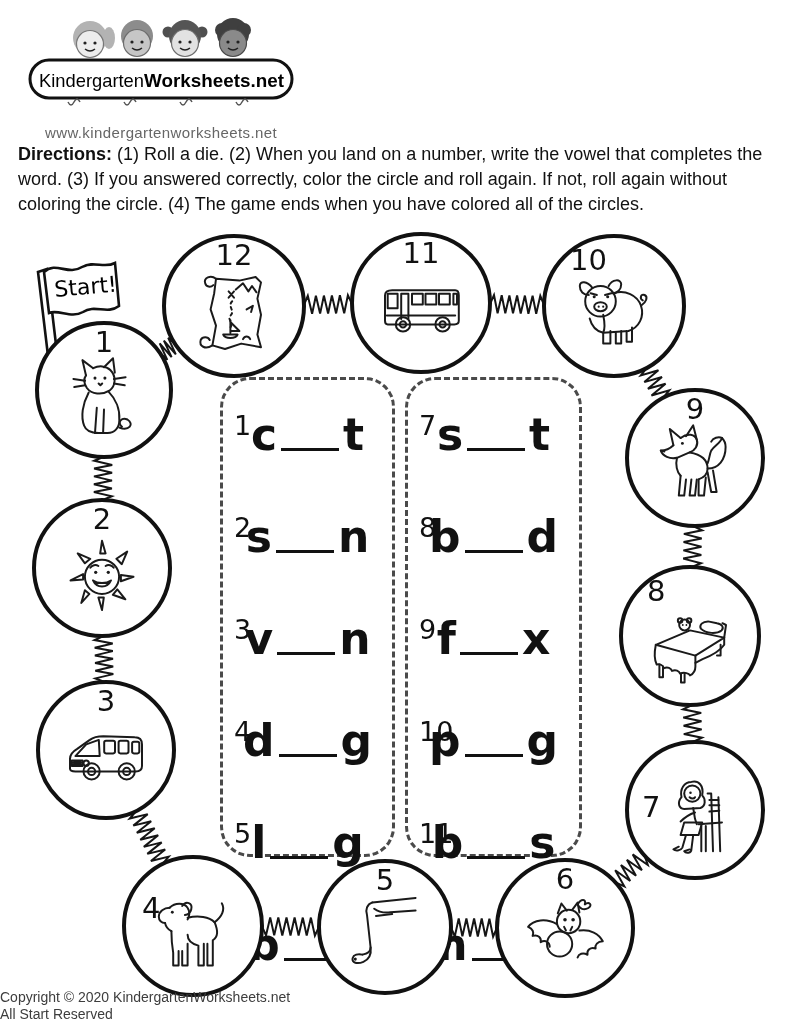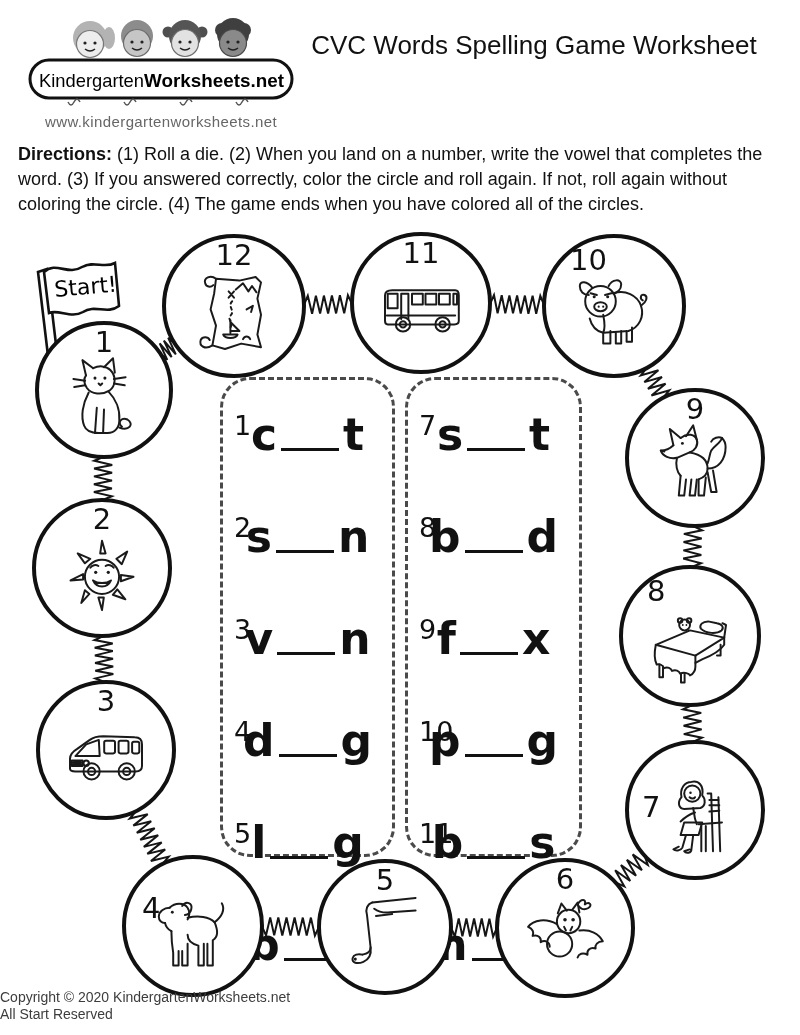--- a/index.html
+++ b/index.html
@@ -1,21 +1,21 @@
 <!DOCTYPE html>
 <html><head>
 <meta charset="utf-8">
 <style>
   html,body{margin:0;padding:0;background:#fff;}
   .page{position:relative;width:800px;height:1035px;background:#fff;color:#111;
         font-family:"Liberation Sans",sans-serif;overflow:hidden;}
   
   .logo{position:absolute;left:24px;top:10px;width:274px;}
   .logo svg text{font-family:"Liberation Sans",sans-serif;}
-  .logo-url{text-align:center;color:#666;font-size:15px;letter-spacing:.4px;margin-top:1px;}
+  .logo-url{text-align:center;color:#666;font-size:15px;letter-spacing:.4px;margin-top:12px;}
   
   .title{position:absolute;left:300px;top:30px;width:468px;text-align:center;
          font-size:26px;white-space:nowrap;}
   .name-row{position:absolute;left:385px;top:86px;width:338px;display:flex;
             align-items:flex-end;font-size:26px;}
   .name-line{flex:1;border-bottom:3px solid #111;height:24px;margin-left:2px;}
   .directions{position:absolute;left:18px;top:142px;width:754px;font-size:18px;
               line-height:25px;}
   
   .board{position:absolute;left:0;top:230px;width:800px;height:805px;}
@@ -87,21 +87,20 @@
       <rect x="6" y="50" width="262" height="38" rx="19" fill="#fff" stroke="#111" stroke-width="3"></rect>
       <text x="15" y="77" font-size="19">
         <tspan textLength="105" lengthAdjust="spacingAndGlyphs">Kindergarten</tspan><tspan font-weight="bold" textLength="140" lengthAdjust="spacingAndGlyphs">Worksheets.net</tspan>
       </text>
 
       <path d="M44 92 q3 6 6 0 q3 -6 6 0 M100 92 q3 6 6 0 q3 -6 6 0 M156 92 q3 6 6 0 q3 -6 6 0 M212 92 q3 6 6 0 q3 -6 6 0" fill="none" stroke="#555" stroke-width="1.5"></path>
     </svg>
     <div class="logo-url">www.kindergartenworksheets.net</div>
   </div>
 
-  <div class="title">CVC Words Spelling Game Worksheet</div>
   <div class="directions"><b>Directions:</b><span> (1) Roll a die. (2) When you land on a number, write the vowel that completes the word. (3) If you answered correctly, color the circle and roll again. If not, roll again without coloring the circle. (4) The game ends when you have colored all of the circles.</span></div>
 
   <div class="board">
     <svg id="springs" width="800" height="805">
         <polyline points="160.3,123.6 167.3,129.8 159.7,113.3 171.6,127.1 163.9,110.6 175.8,124.3 168.2,107.8 175.2,114.0" fill="none" stroke="#151515" stroke-width="2"></polyline>
         <polyline points="103.2,227.0 94.2,230.8 112.2,234.9 94.1,238.6 112.1,242.7 94.0,246.4 112.0,250.6 93.9,254.3 111.9,258.4 93.9,262.1 111.8,266.2 102.8,270.0" fill="none" stroke="#151515" stroke-width="2"></polyline>
         <polyline points="103.5,406.0 94.6,410.0 112.7,413.5 94.7,417.7 112.8,421.1 94.9,425.4 113.0,428.8 95.1,433.0 113.2,436.5 95.3,440.7 113.3,444.1 95.4,448.4 104.5,452.0" fill="none" stroke="#151515" stroke-width="2"></polyline>
         <polyline points="136.1,581.0 129.8,588.5 147.7,584.1 133.3,595.6 151.2,591.2 136.8,602.7 154.7,598.2 140.3,609.8 158.2,605.3 143.8,616.9 161.7,612.4 147.3,623.9 165.2,619.5 150.9,631.0 168.7,626.6 162.4,634.1" fill="none" stroke="#151515" stroke-width="2"></polyline>
         <polyline points="262.0,696.4 266.0,705.4 270.2,687.4 274.2,705.4 278.3,687.4 282.3,705.5 286.5,687.5 290.5,705.5 294.6,687.5 298.6,705.6 302.8,687.6 306.7,705.6 310.9,687.6 314.9,705.6 319.0,696.7" fill="none" stroke="#151515" stroke-width="2"></polyline>
         <polyline points="451.0,697.4 454.8,706.4 458.7,688.4 462.4,706.4 466.4,688.5 470.1,706.5 474.1,688.5 477.8,706.5 481.7,688.5 485.5,706.6 489.4,688.6 493.1,706.6 497.0,697.6" fill="none" stroke="#151515" stroke-width="2"></polyline>

